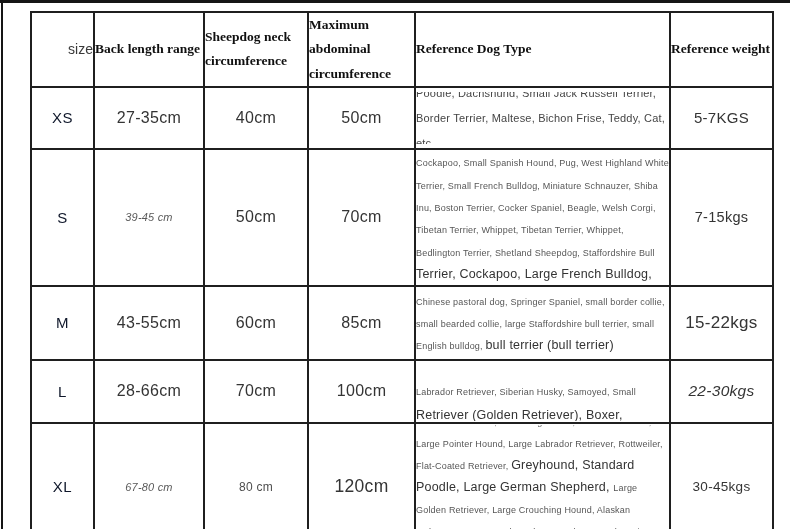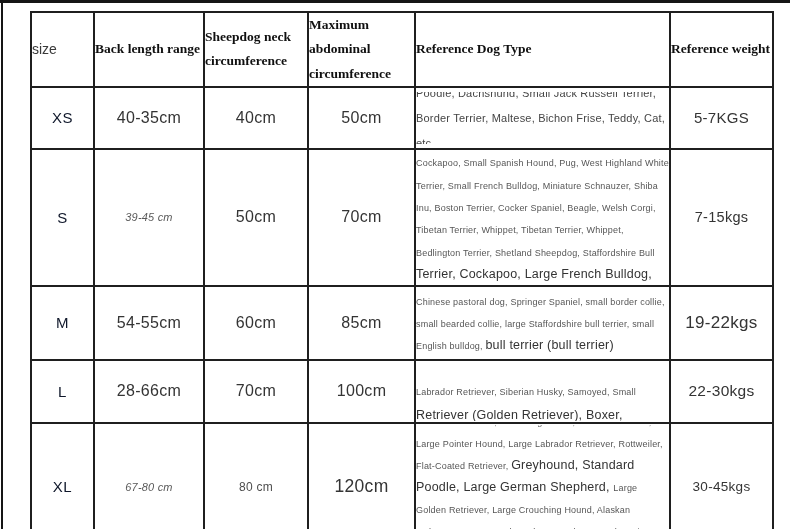--- a/index.html
+++ b/index.html
@@ -8,36 +8,36 @@
   .edge-top{position:absolute;left:0;top:0;width:790px;height:3px;background:#151515;}
   .edge-left{position:absolute;left:1px;top:0;width:2px;height:529px;background:#151515;}
 
   table.chart{position:absolute;left:30px;top:11px;width:742px;border-collapse:collapse;
               table-layout:fixed;background:#fff;}
   .chart td,.chart th{border:2px solid #1f1f1f;padding:0;background:#fff;overflow:hidden;}
 
   
   tr.r-head{height:47px;}
   .h-serif{font-family:"Liberation Serif",serif;font-size:13.5px;font-weight:700;color:#101010;}
-  .h-size{font-family:"Liberation Sans",sans-serif;font-size:14px;font-weight:400;color:#3a3a3a;text-align:left;vertical-align:middle;}
+  .h-size{font-family:"Liberation Sans",sans-serif;font-size:14px;font-weight:400;color:#3a3a3a;text-align:right;vertical-align:middle;}
   .c{text-align:left;vertical-align:middle;}
   .l{text-align:left;vertical-align:middle;padding:2px 3px 2px 6px;line-height:1.8;}
 
   
   .v{text-align:center;vertical-align:middle;font-size:16px;color:#343434;letter-spacing:.3px;}
   .size-cell{font-size:15px;color:#0f172a;letter-spacing:.5px;}
   .sm-val{font-size:11px;color:#5a5a5a;letter-spacing:.2px;font-style:italic;}
   .md-val{font-size:12px;color:#4d4d4d;}
   .lg-val{font-size:17.5px;}
 
   
   .wt-0{font-size:15px;border-radius:6px;}
   .wt-1{font-size:14.5px;margin-left:20px;}
   .wt-2{font-size:17px;}
-  .wt-3{font-size:15.5px;}
+  .wt-3{font-size:15.5px;font-style:italic;}
   .wt-4{font-size:13.5px;}
 
   
   .dog{vertical-align:middle;text-align:left;padding:0 8px 0 7px;}
   .dog .in{display:flex;align-items:center;overflow:hidden;}
   .dog .in p{margin:0;line-height:20px;}
   .in.hxs{height:52px;}  .in.hxs p{line-height:23px;}
   .in.hs{height:133px;}  .in.hs p{line-height:19.4px;}
   .in.hm{height:72px;}
   .in.hl{height:59px;}   .in.hl p{line-height:21px;margin-top:46px;}
@@ -74,21 +74,21 @@
       <th class="h-size">size</th>
       <th class="h-serif c">Back length range</th>
       <th class="h-serif l">Sheepdog neck circumference</th>
       <th class="h-serif l">Maximum abdominal circumference</th>
       <th class="h-serif c">Reference Dog Type</th>
       <th class="h-serif c">Reference weight</th>
     </tr>
 
     <tr class="r-xs">
       <td class="v size-cell">XS</td>
-      <td class="v">40-35cm</td>
+      <td class="v">27-35cm</td>
       <td class="v">40cm</td>
       <td class="v">50cm</td>
       <td class="dog">
         <div class="in hxs">
               <p><span class="seg-md">Poodle, Dachshund, Small Jack Russell Terrier, Border Terrier, Maltese, Bichon Frise, Teddy, Cat, etc.</span></p>
             </div>
       </td>
       <td class="v wt-0">5-7KGS</td>
     </tr>
 
@@ -102,31 +102,31 @@
               <p>
           <span class="seg-sm">Fox Terrier, Border Terrier, Lhasa Apso, Shih Tzu, Small Cockapoo, Small Spanish Hound, Pug, West Highland White Terrier, Small French Bulldog, Miniature Schnauzer, Shiba Inu, Boston Terrier, Cocker Spaniel, Beagle, Welsh Corgi, Tibetan Terrier, Whippet, Tibetan Terrier, Whippet, Bedlington Terrier, Shetland Sheepdog, Staffordshire Bull </span><span class="seg-lg">Terrier, Cockapoo, Large French Bulldog, Miniature Bull Terrier, etc.</span>
         </p>
             </div>
       </td>
       <td class="v wt-1">7-15kgs</td>
     </tr>
 
     <tr class="r-m">
       <td class="v size-cell">M</td>
-      <td class="v">54-55cm</td>
+      <td class="v">43-55cm</td>
       <td class="v">60cm</td>
       <td class="v">85cm</td>
       <td class="dog">
         <div class="in hm">
               <p>
           <span class="seg-sm">Chinese pastoral dog, Springer Spaniel, small border collie, small bearded collie, large Staffordshire bull terrier, small English bulldog, </span><span class="seg-lg">bull terrier (bull terrier)</span>
         </p>
             </div>
       </td>
-      <td class="v wt-2">19-22kgs</td>
+      <td class="v wt-2">15-22kgs</td>
     </tr>
 
     <tr class="r-l">
       <td class="v size-cell">L</td>
       <td class="v">28-66cm</td>
       <td class="v">70cm</td>
       <td class="v">100cm</td>
       <td class="dog">
         <div class="in hl">
               <p>

